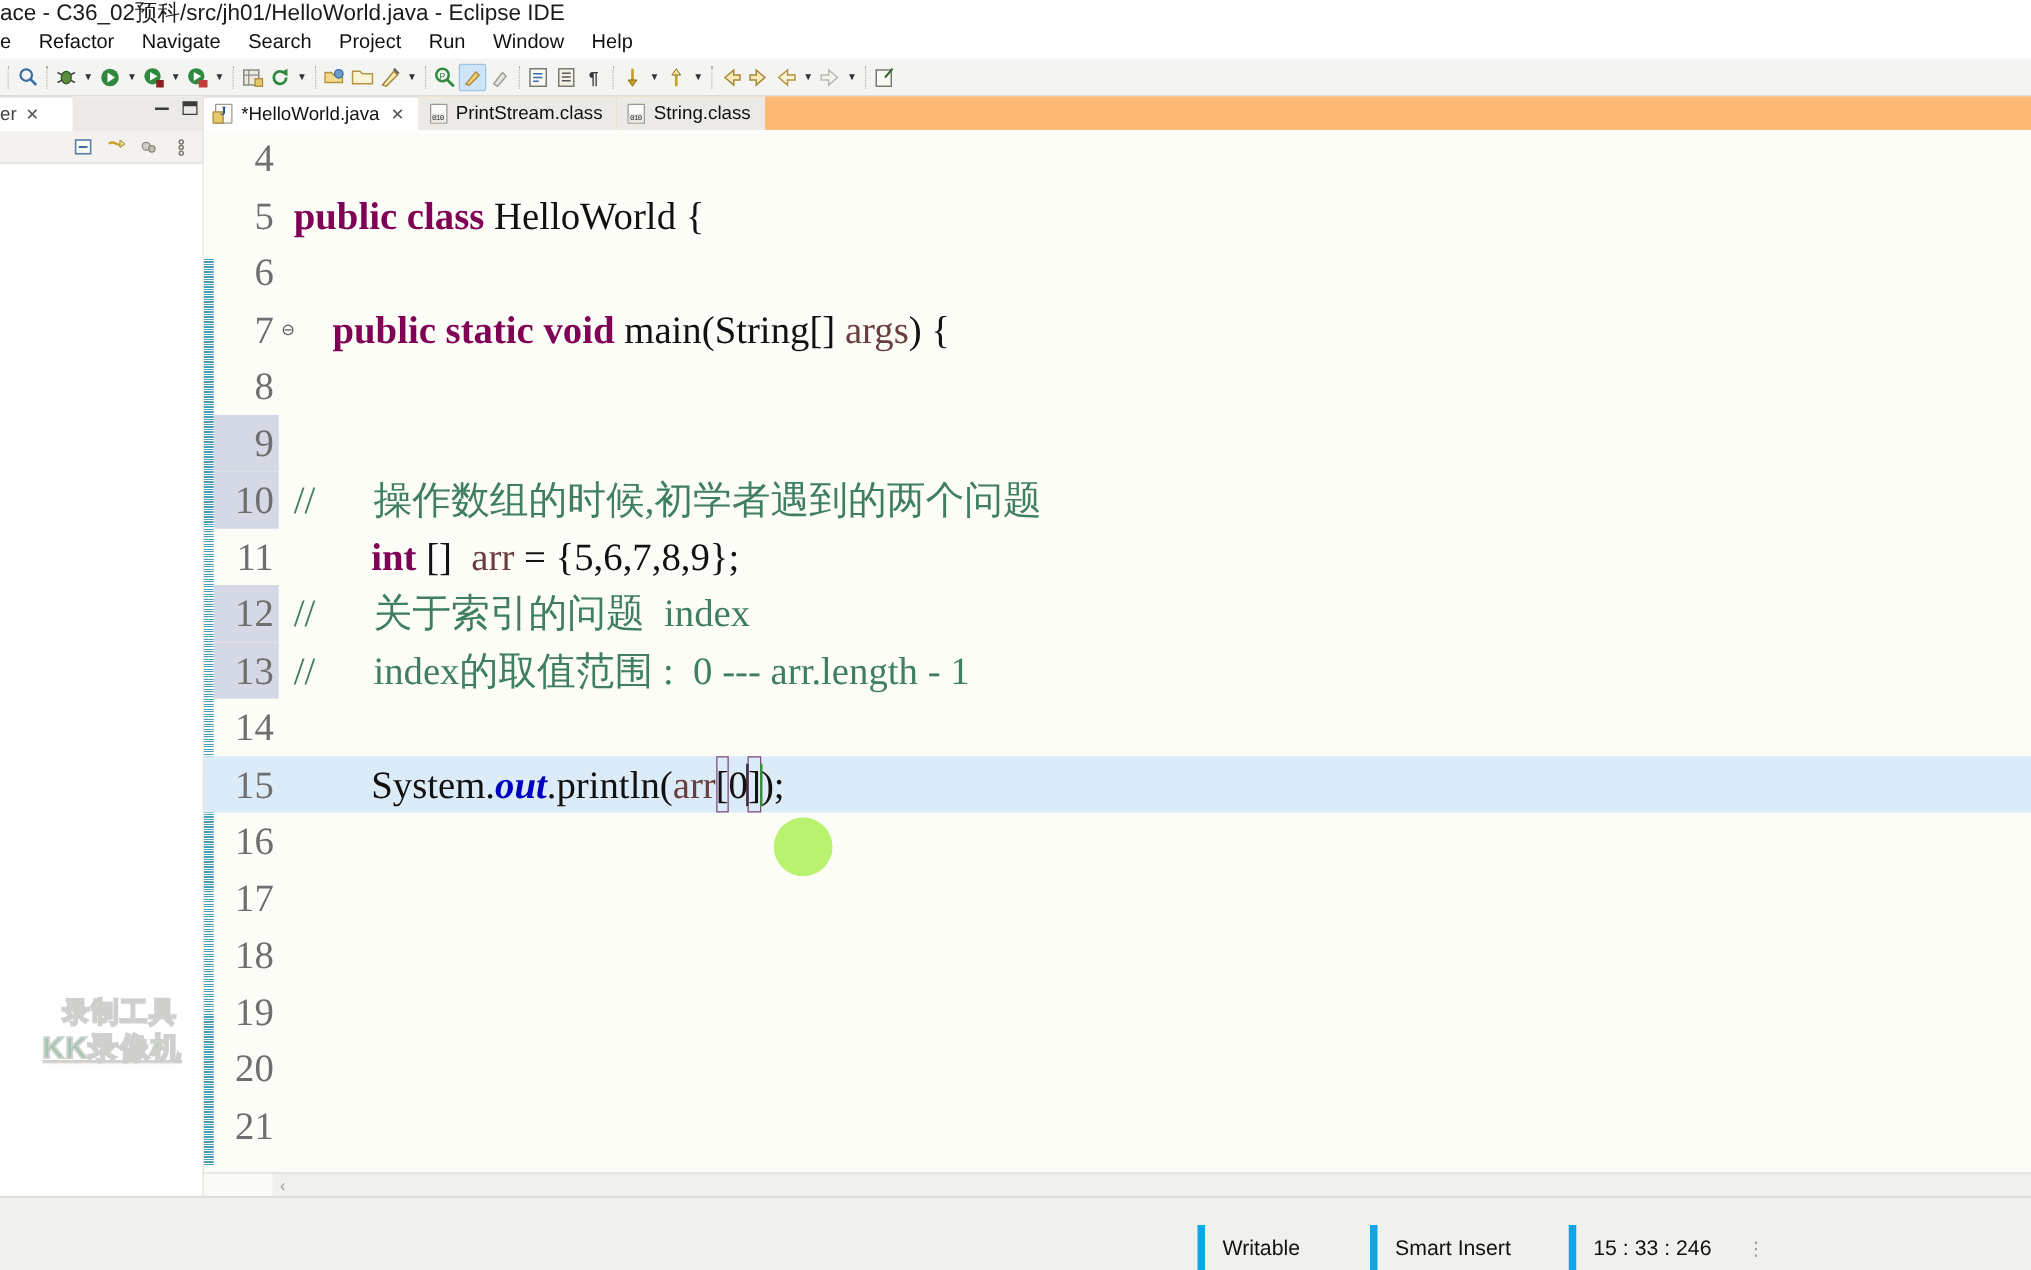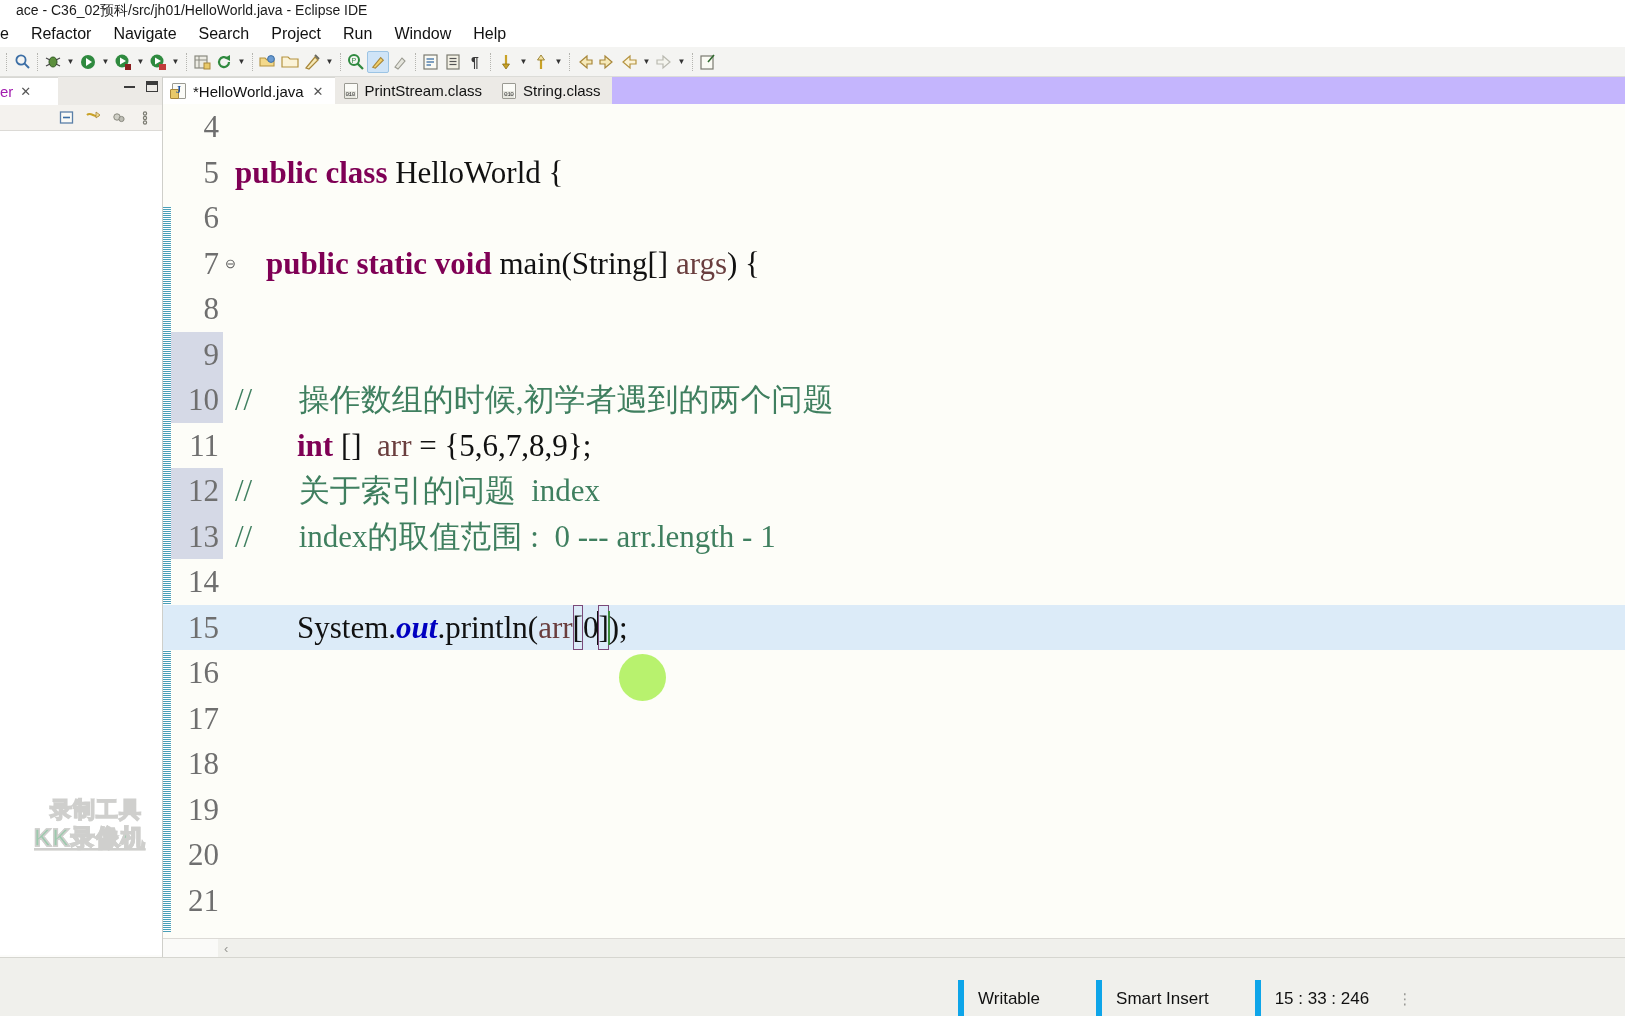--- a/index.html
+++ b/index.html
@@ -11,22 +11,22 @@
   }
   #app { position: relative; width: 1625px; height: 1016px; background: #f4f4f2; }
 
   
   .titlebar {
     position: absolute; left: 0; top: 0; width: 1625px; height: 21px;
     background: #ffffff;
     display: flex; align-items: center;
   }
   .titlebar-text {
-    font-size: 14px; color: #1a1a1a; white-space: nowrap;
-    padding-left: 16px; line-height: 21px;
+    font-size: 18px; color: #1a1a1a; white-space: nowrap;
+    padding-left: 0px; line-height: 21px;
     font-family: "Liberation Sans", sans-serif;
   }
 
   
   .menubar {
     position: absolute; left: 0; top: 21px; width: 1625px; height: 26px;
     background: #ffffff;
     display: flex; align-items: center;
   }
   .menu-item {
@@ -70,21 +70,21 @@
     height: 28px; background: #eceae6;
     position: relative;
   }
   .lp-tab {
     position: absolute; left: 0; top: 0; height: 28px;
     background: #ffffff; padding: 0 6px 0 0;
     display: flex; align-items: center; gap: 7px;
     border-top: 1px solid #d8d8d4;
     min-width: 58px;
   }
-  .lp-tab-label { font-size: 15px; color: #a21caf; }
+  .lp-tab-label { font-size: 15px; color: #404040; }
   .lp-close { font-size: 13px; color: #555; }
   .lp-winbtns {
     position: absolute; right: 4px; top: 4px;
     display: flex; gap: 11px; align-items: center;
   }
   .lp-min { width: 11px; height: 3px; border-bottom: 2px solid #3b3b3b; }
   .lp-max { width: 12px; height: 11px; border: 1.6px solid #3b3b3b; border-top-width: 4px; }
   .lp-toolrow {
     height: 26px; background: #f4f2ee;
     border-bottom: 1px solid #dcdad6;
@@ -93,21 +93,21 @@
   }
   .lp-ti { width: 17px; height: 17px; display: inline-flex; align-items: center; justify-content: center; }
   .lp-body { background: #ffffff; height: 824px; }
 
   
   .editor-wrap {
     position: absolute; left: 163px; top: 77px;
     width: 1462px; height: 880px; background: #fdfdf8;
   }
   .ed-tabrow {
-    height: 27px; background: #c4b5fd; position: relative;
+    height: 27px; background: #fdba74; position: relative;
     display: flex; align-items: flex-end;
   }
   .ed-tab {
     height: 27px; display: flex; align-items: center; gap: 7px;
     padding: 0 11px 0 9px; font-size: 15px; color: #111;
     white-space: nowrap;
   }
   .ed-tab.active { background: #ffffff; border-top: 1px solid #d8d8d4; }
   .ed-tab.inactive { background: #eceae6; }
   .ed-tab-close { font-size: 13px; color: #555; margin-left: 2px; }

